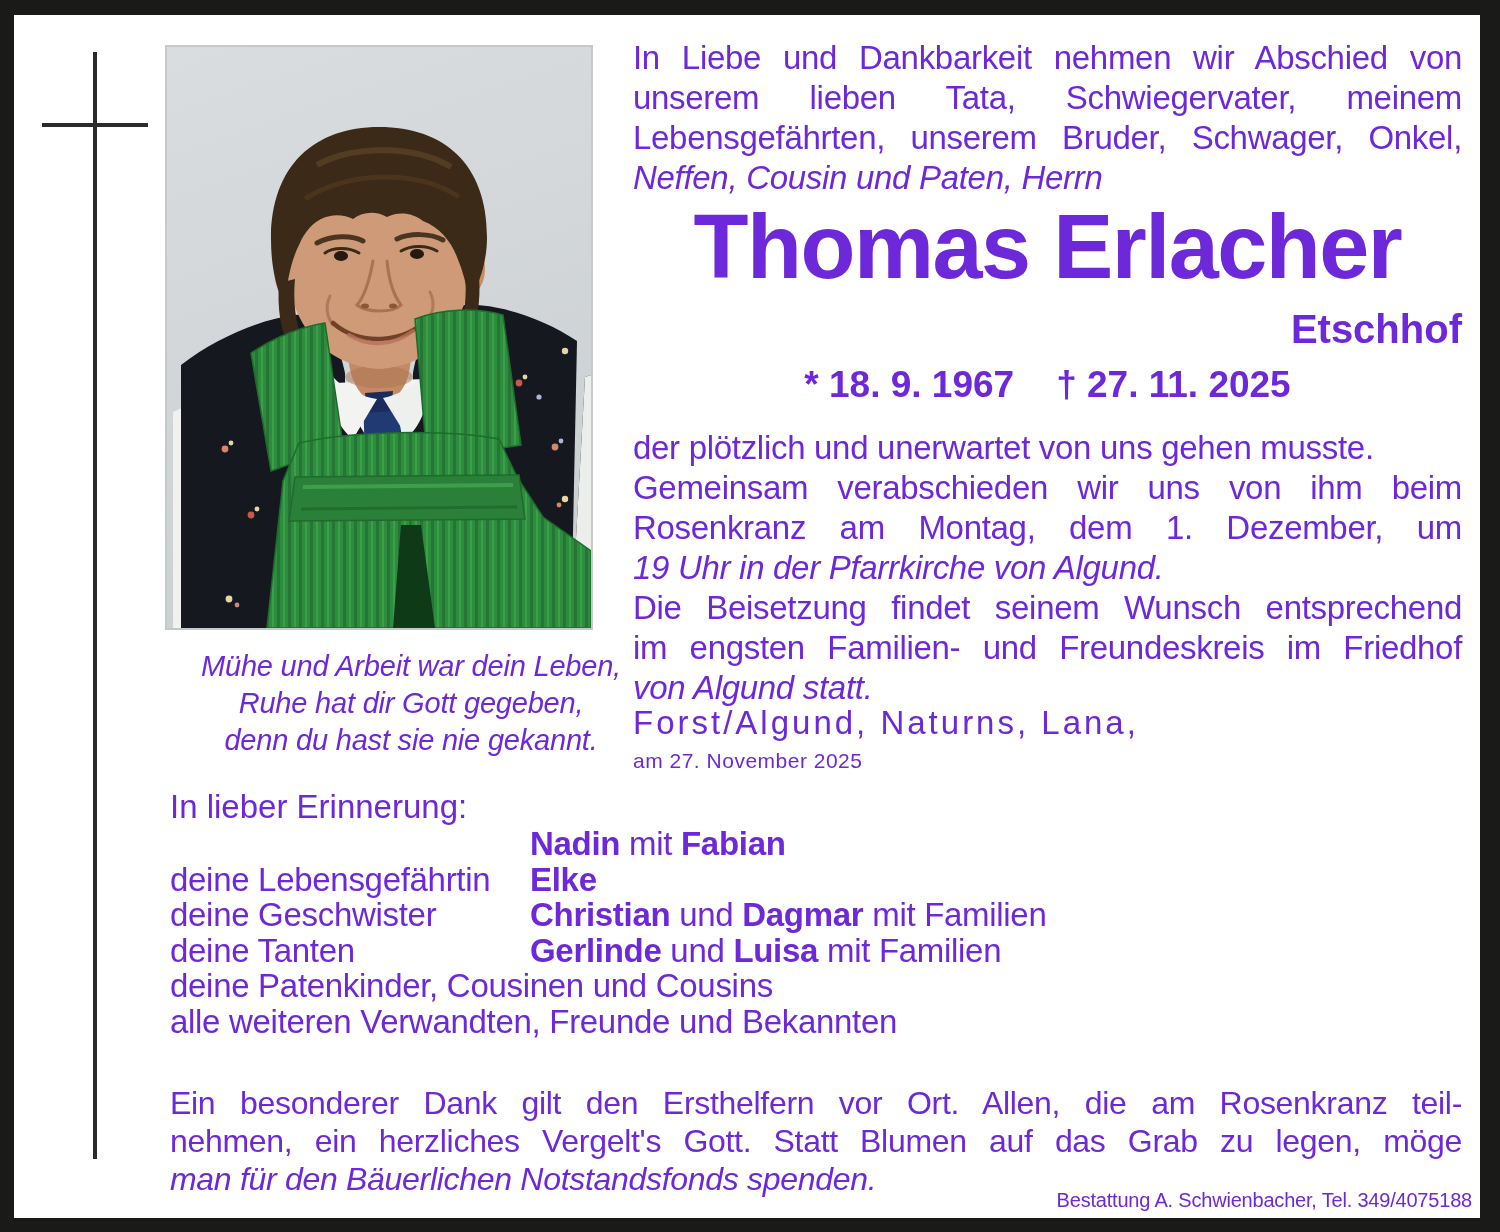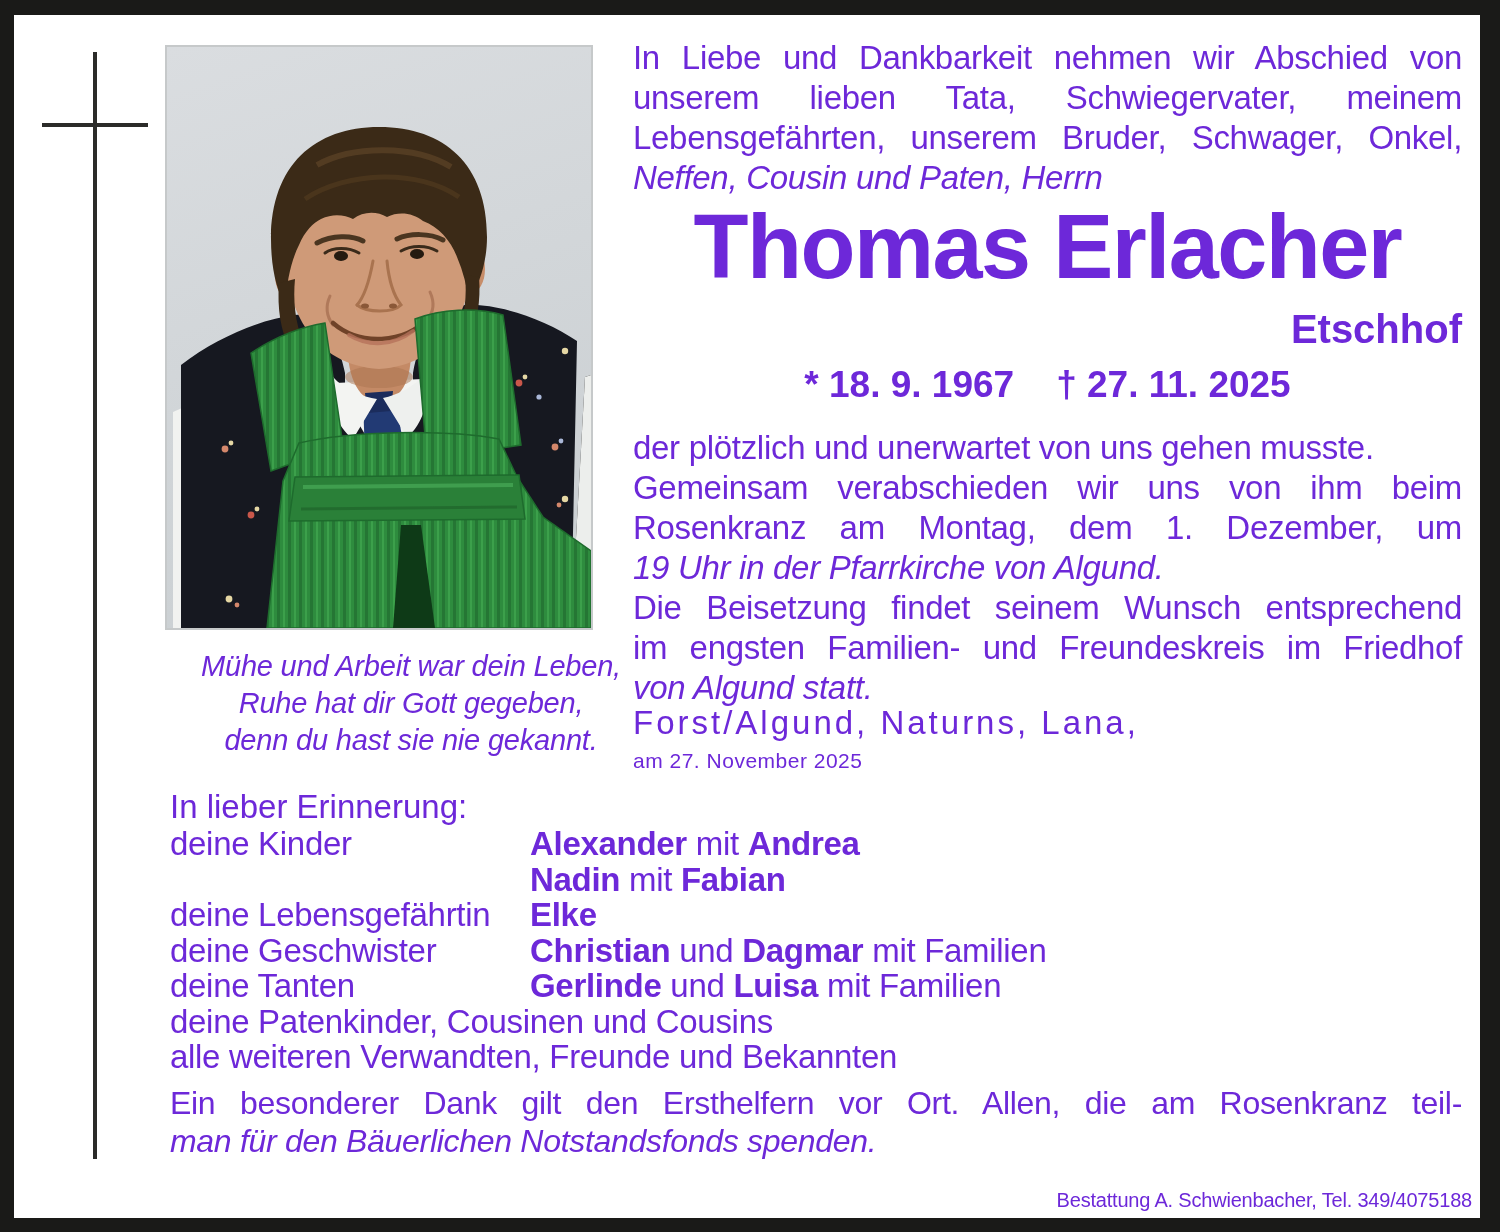--- a/index.html
+++ b/index.html
@@ -187,24 +187,20 @@
   <div class="poem">
       <div class="line">Mühe und Arbeit war dein Leben,</div>
       <div class="line">Ruhe hat dir Gott gegeben,</div>
       <div class="line">denn du hast sie nie gekannt.</div>
     </div>
 
   <div class="mem-head">In lieber Erinnerung:</div>
 
   <div class="family">
     <div class="fam-row">
-      <span class="fam-label">deine Kinder</span>
-      <span class="fam-names"><b>Alexander</b><span> mit </span><b>Andrea</b><span></span></span>
-    </div>
-    <div class="fam-row">
       <span class="fam-label"></span>
       <span class="fam-names"><b>Nadin</b><span> mit </span><b>Fabian</b><span></span></span>
     </div>
     <div class="fam-row">
       <span class="fam-label">deine Lebensgefährtin</span>
       <span class="fam-names"><b>Elke</b><span></span><b></b><span></span></span>
     </div>
     <div class="fam-row">
       <span class="fam-label">deine Geschwister</span>
       <span class="fam-names"><b>Christian</b><span> und </span><b>Dagmar</b><span> mit Familien</span></span>
@@ -212,17 +208,18 @@
     <div class="fam-row">
       <span class="fam-label">deine Tanten</span>
       <span class="fam-names"><b>Gerlinde</b><span> und </span><b>Luisa</b><span> mit Familien</span></span>
     </div>
     <div>deine Patenkinder, Cousinen und Cousins</div>
     <div>alle weiteren Verwandten, Freunde und Bekannten</div>
   </div>
 
   <div class="thanks just">
       <div class="line">Ein besonderer Dank gilt den Ersthelfern vor Ort. Allen, die am Rosenkranz teil-</div>
+      <div class="line">nehmen, ein herzliches Vergelt's Gott. Statt Blumen auf das Grab zu legen, möge</div>
       <div class="line">man für den Bäuerlichen Notstandsfonds spenden.</div>
     </div>
 
   <div class="footer">Bestattung A. Schwienbacher, Tel. 349/4075188</div>
 </div>
 
 </body></html>

